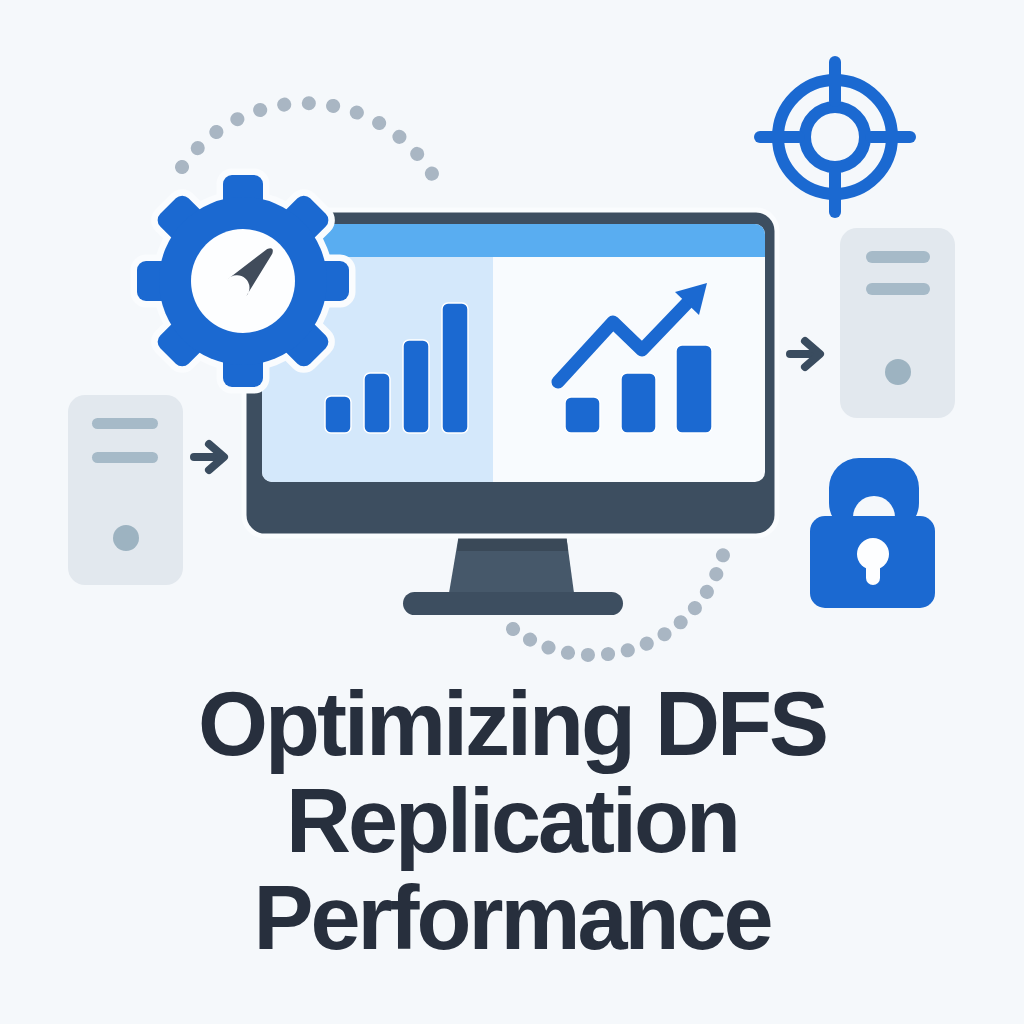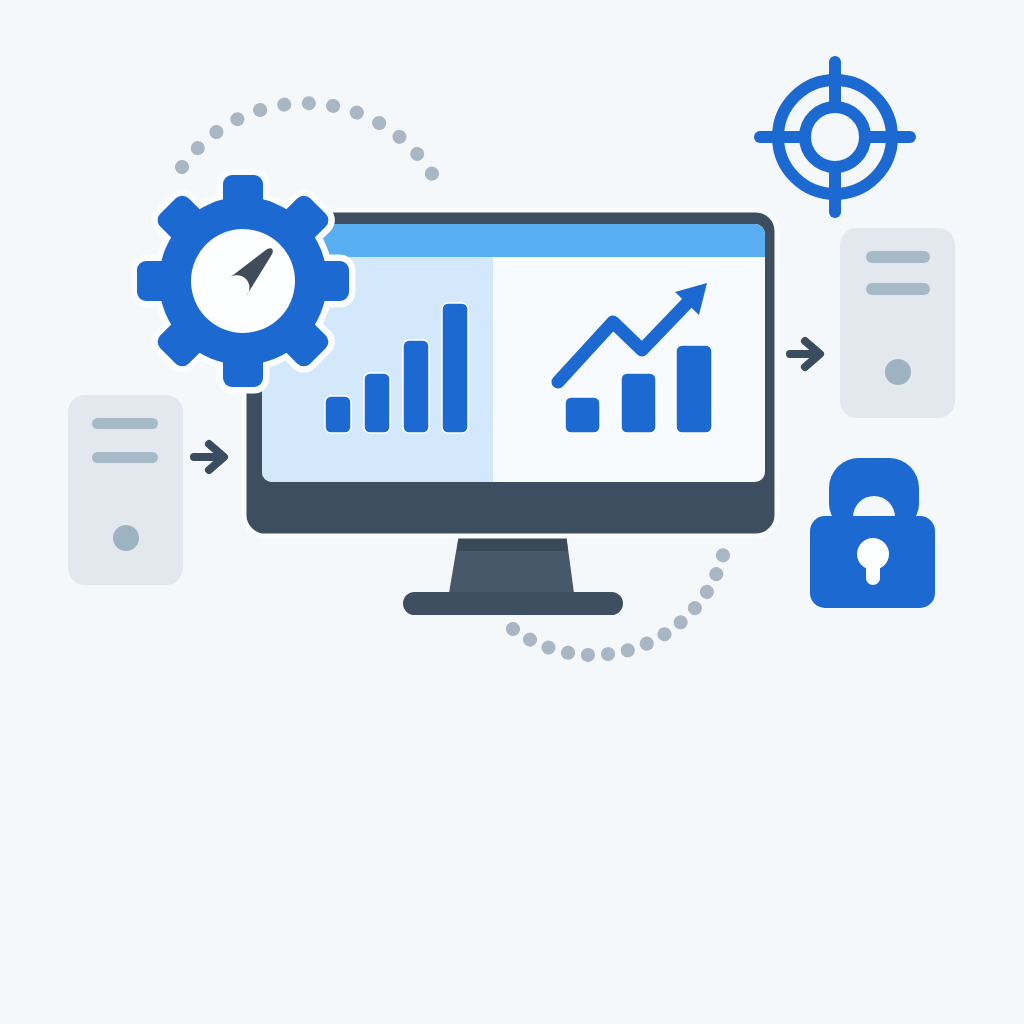--- a/index.html
+++ b/index.html
@@ -124,14 +124,19 @@
 
     <g>
       <rect x="829" y="458" width="90" height="75" rx="30" fill="#1b69d1"></rect>
       <circle cx="874" cy="517" r="21" fill="#f5f8fb"></circle>
       <rect x="810" y="516" width="125" height="92" rx="15" fill="#1b69d1"></rect>
       <circle cx="873" cy="554" r="16" fill="#fdfeff"></circle>
       <rect x="866" y="554" width="14" height="31" rx="7" fill="#fdfeff"></rect>
     </g>
   </svg>
 
+  <div class="title">
+    <div>Optimizing DFS</div>
+    <div>Replication</div>
+    <div>Performance</div>
+  </div>
 
 </div>
 
 </body></html>

